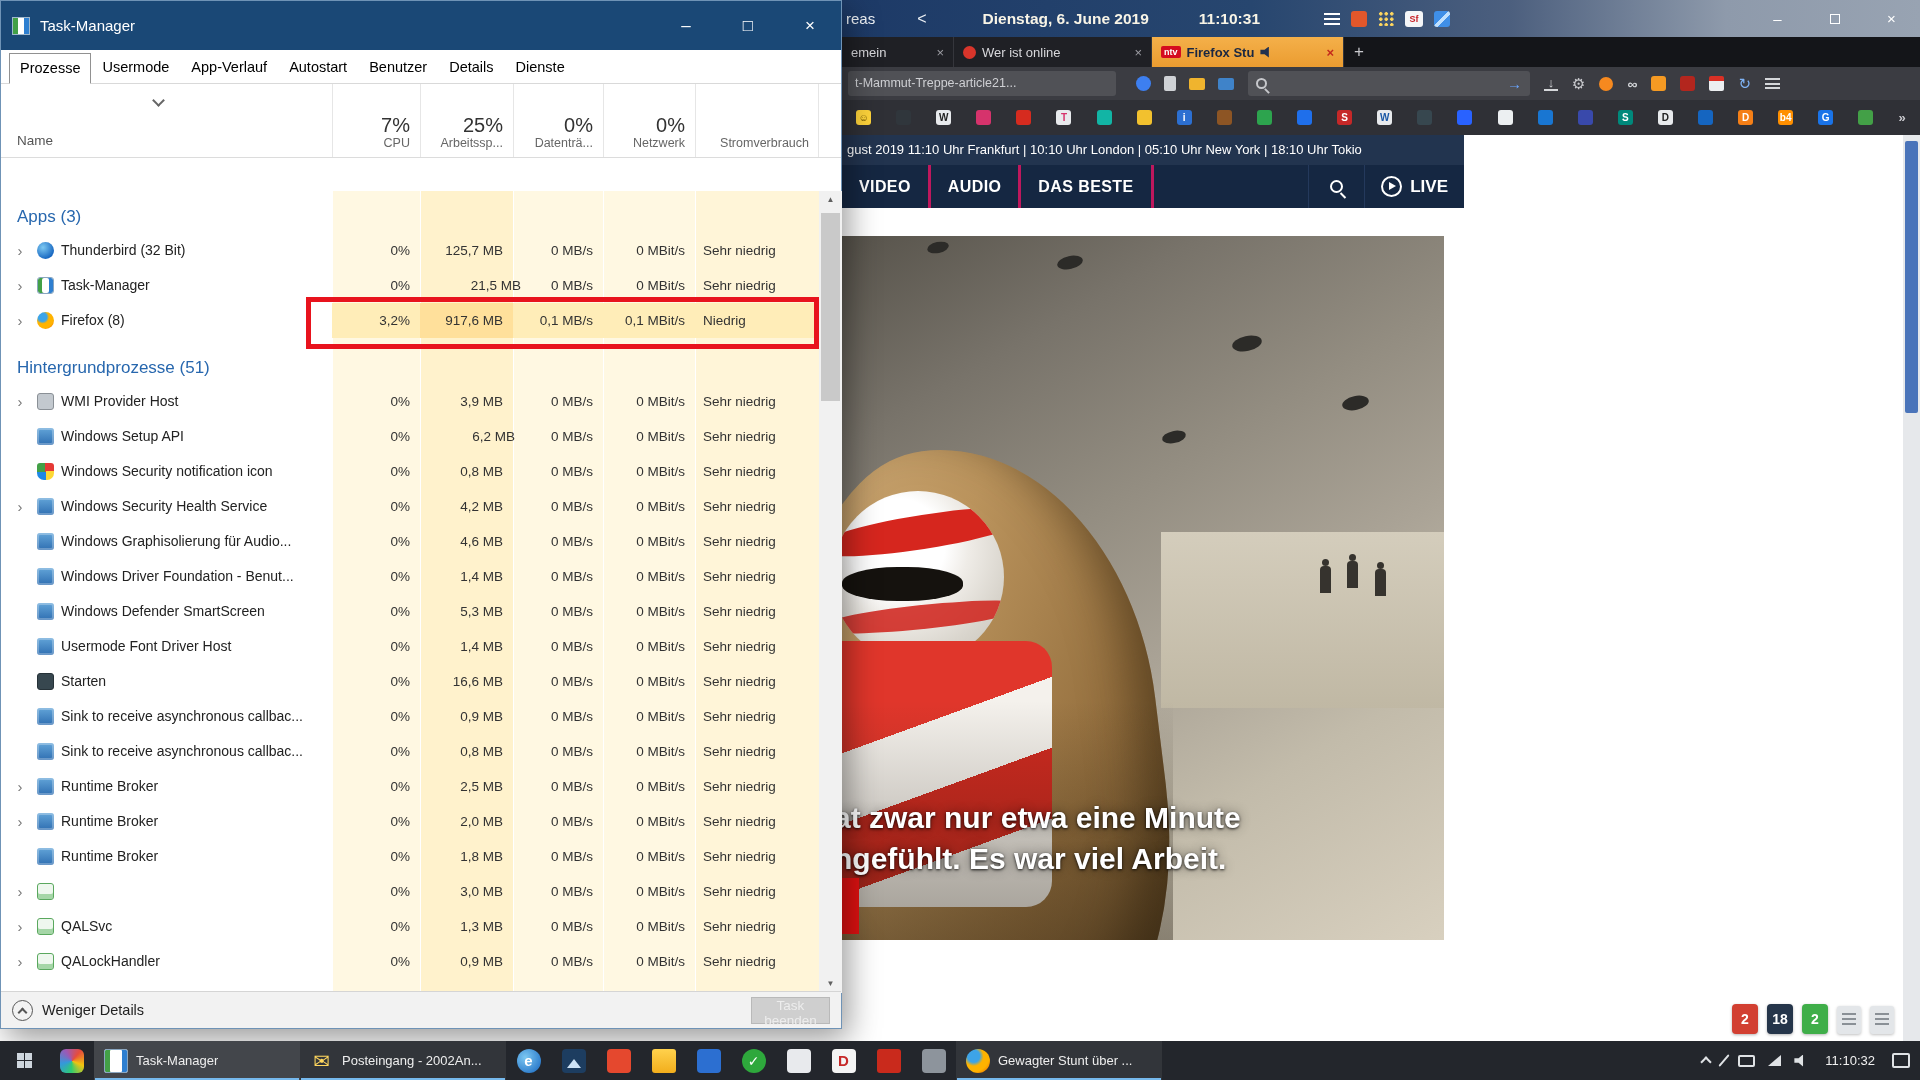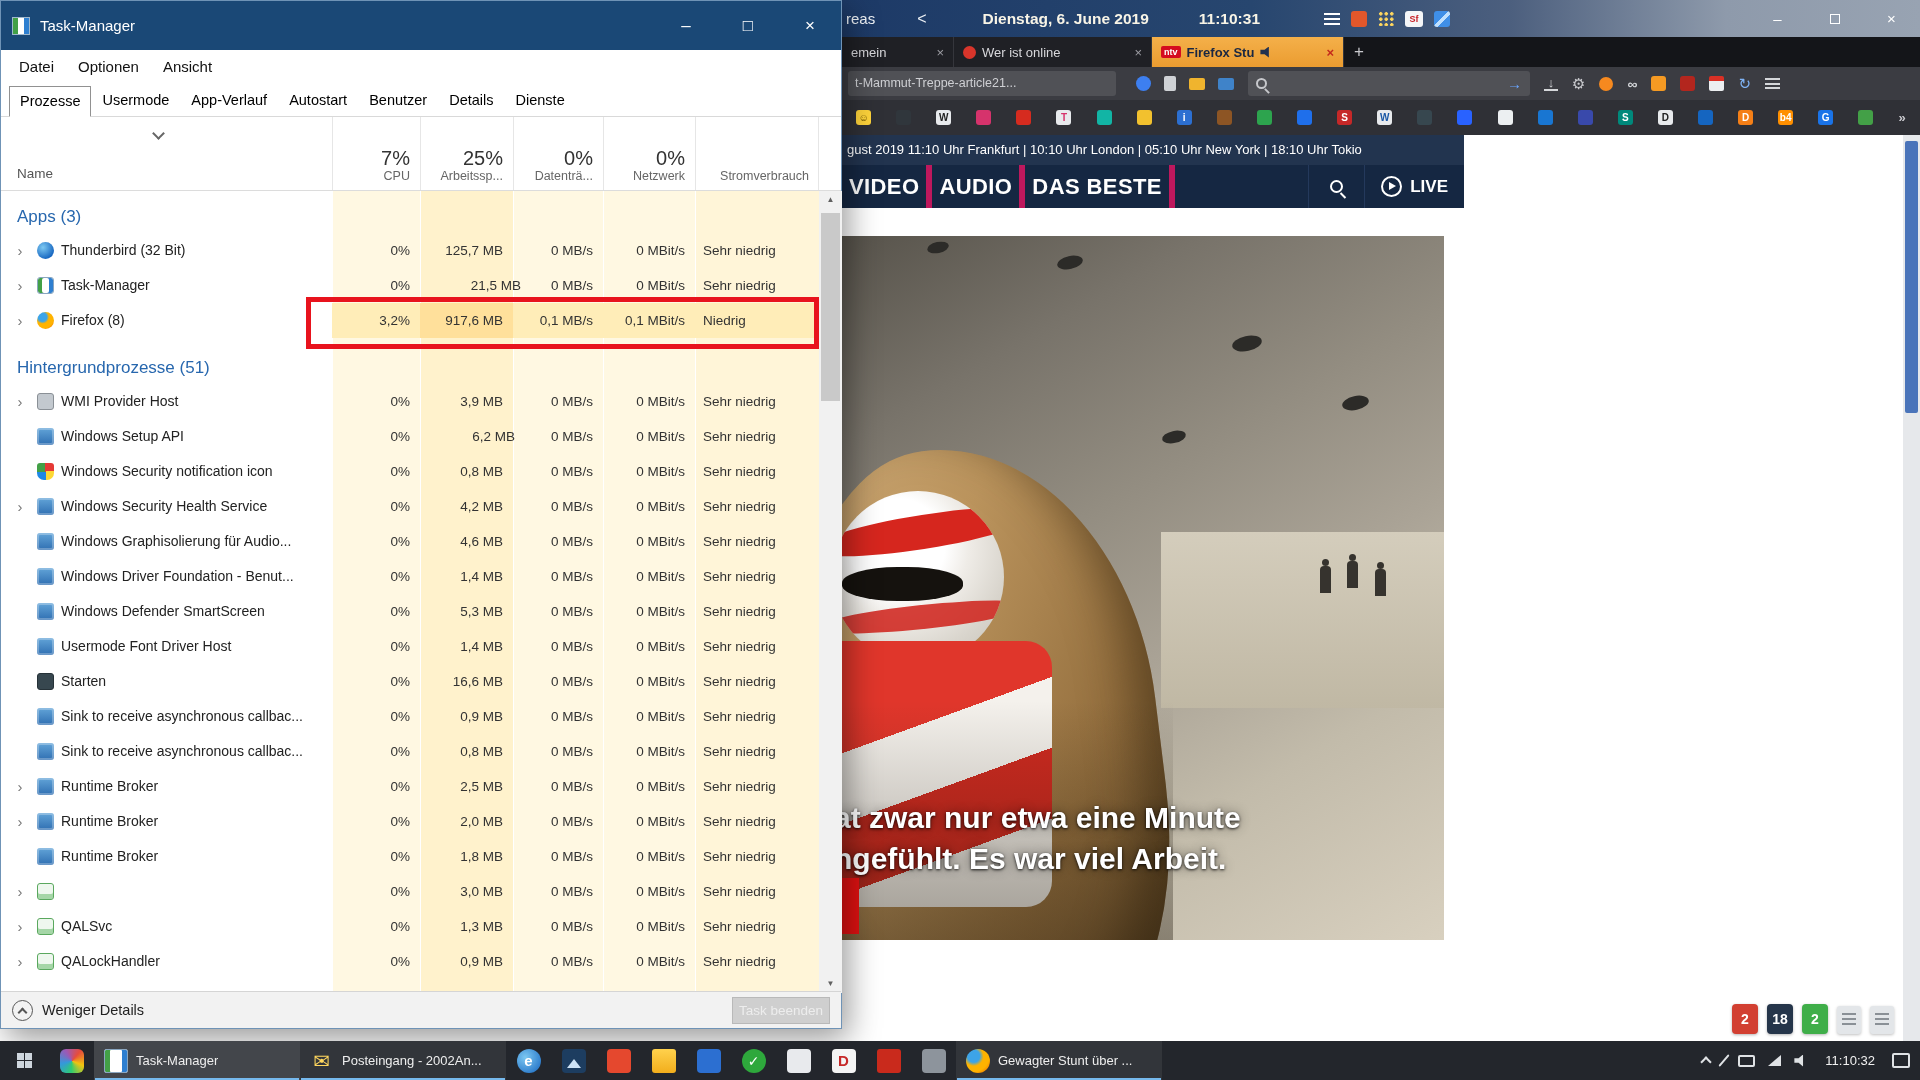--- a/index.html
+++ b/index.html
@@ -67,21 +67,21 @@
   .nbi-hamburger-menu{width:15px;height:11px;background:repeating-linear-gradient(#d5d7da 0 2px,transparent 2px 4.5px)}
 
   .ff-bookmarks{position:absolute;left:842px;top:100px;width:1078px;height:35px;background:#2f3036;display:flex;align-items:center;justify-content:space-between;padding:0 14px}
   .bm{width:15px;height:15px;border-radius:3px;font-size:10px;font-weight:bold;text-align:center;line-height:15px;color:#fff;flex:none;overflow:hidden}
   .bmov{color:#c9c9ce;font-size:13px;font-weight:bold}
 
   .ff-page{position:absolute;left:842px;top:135px;width:1078px;height:906px;background:#fff}
   .clockbar{position:absolute;left:0;top:0;width:622px;height:30px;background:#22344f;color:#fff;font-size:13px;line-height:30px;padding-left:5px;white-space:nowrap;overflow:hidden}
   .navbar{position:absolute;left:0;top:30px;width:622px;height:43px;background:#152742;display:flex;align-items:stretch;color:#fff}
   #nav-items{display:flex;align-items:stretch}
-  .nav-it{display:flex;align-items:center;padding:0 7px;font-size:22px;font-weight:bold;letter-spacing:.4px;border-right:6px solid #be185d}
+  .nav-it{display:flex;align-items:center;padding:0 17px;font-size:16px;font-weight:bold;letter-spacing:.4px;border-right:3px solid #be185d}
   .nav-sp{flex:1}
   .nav-search{width:56px;display:flex;align-items:center;justify-content:center;border-left:1px solid #24395c}
   .sicon{width:13px;height:13px;border:2px solid #fff;border-radius:50%;position:relative}
   .sicon::after{content:"";position:absolute;width:2px;height:7px;background:#fff;left:10px;top:10px;transform:rotate(-45deg)}
   .nav-live{display:flex;align-items:center;gap:8px;padding:0 16px;border-left:1px solid #24395c;font-size:17px;font-weight:bold}
   .play{width:21px;height:21px;border:2px solid #fff;border-radius:50%;position:relative}
   .play::after{content:"";position:absolute;left:6px;top:4px;border-left:7px solid #fff;border-top:4.5px solid transparent;border-bottom:4.5px solid transparent}
 
   .video{position:absolute;left:0;top:101px;width:602px;height:704px;overflow:hidden;
     background:linear-gradient(150deg,#57534b 0%,#78736a 20%,#938d81 40%,#aaa396 58%,#c2bbaa 75%,#d8d0bf 100%)}
@@ -159,21 +159,21 @@
   .cell.cl{text-align:left;padding-left:8px}
   .redbox{position:absolute;left:305px;top:106px;width:513px;height:52px;border:5px solid #e8131d;z-index:6}
   .tm-scroll{position:absolute;left:818px;top:190px;width:23px;height:802px;background:#f1f1f1}
   .scar{position:absolute;left:0;width:100%;text-align:center;font-size:8px;color:#606060;line-height:18px}
   .scar.top{top:0}.scar.bot{bottom:0}
   .tm-thumb{position:absolute;left:2px;right:2px;top:22px;height:188px;background:#c9c9c9}
   .tm-footer{position:absolute;left:0;right:0;bottom:0;height:37px;background:#f2f2f2;border-top:1px solid #d5d5d5;display:flex;align-items:center;padding:0 11px}
   .fd-toggle{display:flex;align-items:center;gap:9px;font-size:14.5px;color:#222}
   .circ{width:21px;height:21px;border:1px solid #555;border-radius:50%;position:relative}
   .chevup{position:absolute;left:6px;top:8px;width:7px;height:7px;border-left:2px solid #555;border-top:2px solid #555;transform:rotate(45deg)}
-  .endtask{margin-left:auto;width:98px;height:27px;background:#cfcfcf;border:1px solid #b9b9b9;color:#ededed;font-size:13.5px;font-family:inherit}
+  .endtask{margin-left:auto;width:79px;height:27px;background:#cfcfcf;border:1px solid #b9b9b9;color:#ededed;font-size:13.5px;font-family:inherit}
 
   
   .taskbar{position:absolute;left:0;bottom:0;width:1920px;height:39px;background:#23262c;display:flex;align-items:stretch;z-index:40;color:#fff}
   .tb-start{width:49px;display:flex;align-items:center;justify-content:center}
   .winlogo{width:15px;height:15px;background:linear-gradient(to right,transparent 46%,#23262c 46% 54%,transparent 54%),linear-gradient(to bottom,transparent 46%,#23262c 46% 54%,transparent 54%),#ced6de}
   #tb-items{display:flex;align-items:stretch}
   .tb-ico{width:45px;display:flex;align-items:center;justify-content:center}
   .tb-btn{display:flex;align-items:center;gap:8px;padding:0 10px;width:206px;position:relative;background:rgba(255,255,255,.07)}
   .tb-btn.focused{background:rgba(255,255,255,.15)}
   .tb-btn::after{content:"";position:absolute;left:1px;right:1px;bottom:0;height:2px;background:#76b9ed}
@@ -371,25 +371,20 @@
   <div class="tm">
     <div class="tm-titlebar">
       <span class="tm-appicon"></span>
       <span class="tm-title">Task-Manager</span>
       <span class="wc">
         <span class="wcb">–</span>
         <span class="wcb">□</span>
         <span class="wcb">×</span>
       </span>
     </div>
-    <div class="tm-menubar" id="tm-menu">
-        <span class="tm-mi">Datei</span>
-        <span class="tm-mi">Optionen</span>
-        <span class="tm-mi">Ansicht</span>
-      </div>
     <div class="tm-tabs" id="tm-tabs">
         <span class="tm-tab sel">Prozesse</span>
         <span class="tm-tab">Usermode</span>
         <span class="tm-tab">App-Verlauf</span>
         <span class="tm-tab">Autostart</span>
         <span class="tm-tab">Benutzer</span>
         <span class="tm-tab">Details</span>
         <span class="tm-tab">Dienste</span>
       </div>
     <div class="tm-colhead" id="tm-colhead">

